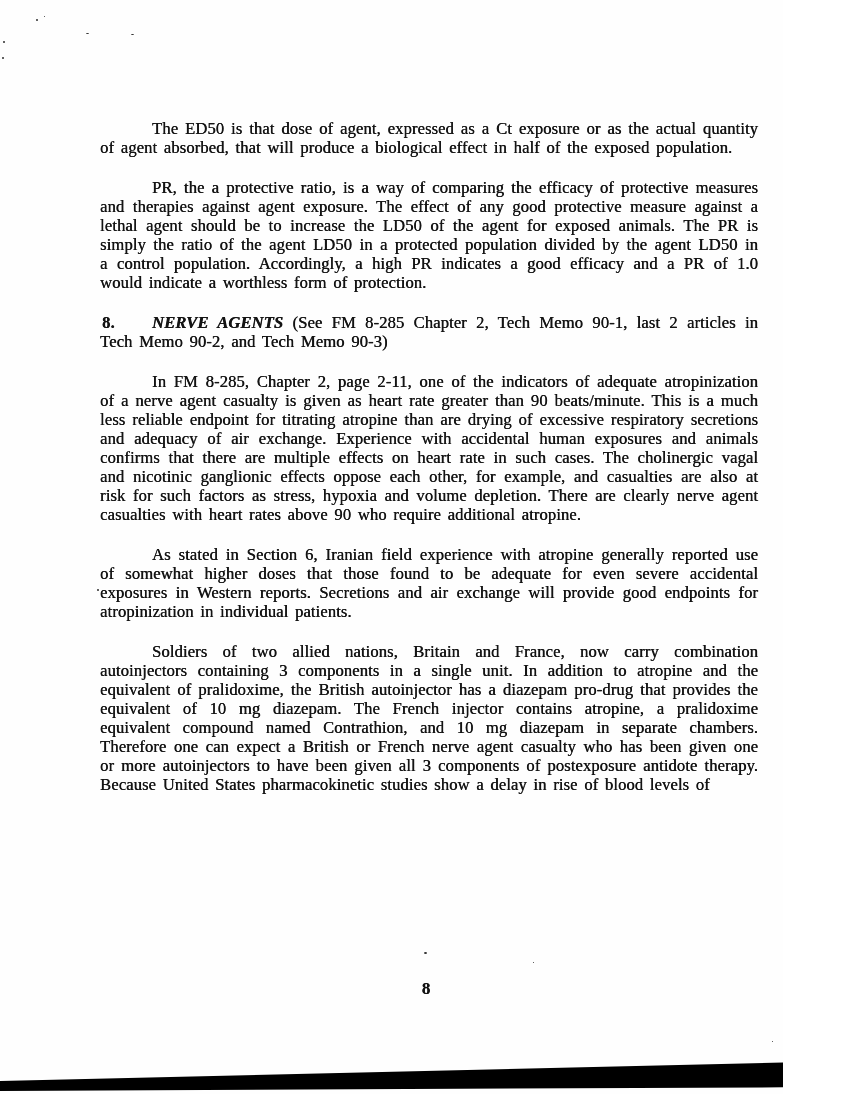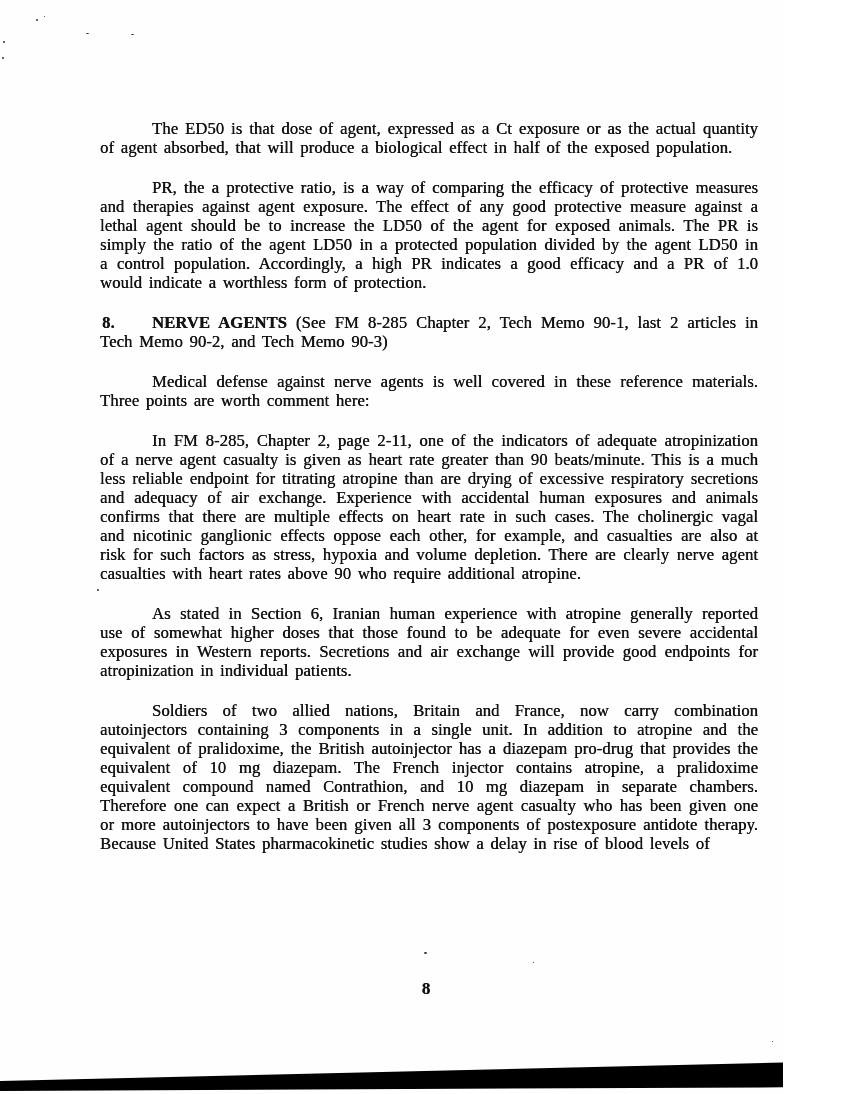--- a/index.html
+++ b/index.html
@@ -37,20 +37,21 @@
     margin-top: 12px;
   }
   .heading-num {
     display: inline-block;
     width: 52px;
     font-weight: bold;
     text-indent: 2px;
   }
   .heading-title {
     font-weight: bold;
+    font-style: italic;
   }
   .page-number {
     position: absolute;
     left: 406px;
     top: 979px;
     width: 40px;
     text-align: center;
     font-size: 17px;
     font-weight: bold;
     text-shadow: 0.3px 0 0 currentColor;
@@ -79,25 +80,24 @@
   <div class="text-column">
 
     <p class="para">The ED50 is that dose of agent, expressed as a Ct exposure or as the actual quantity of agent absorbed, that will produce a biological effect in half of the exposed population.</p>
 
 
 
     <p class="para">PR, the a protective ratio, is a way of comparing the efficacy of protective measures and therapies against agent exposure.  The effect of any good protective measure against a lethal agent should be to increase the LD50 of the agent for exposed animals.  The PR is simply the ratio of the agent LD50 in a protected population divided by the agent LD50 in a control population.  Accordingly, a high PR indicates a good efficacy and a PR of 1.0 would indicate a worthless form of protection.</p>
 
     <p class="para heading"><span class="heading-num">8.</span><span class="heading-title">NERVE AGENTS</span> <span>(See FM 8-285 Chapter 2, Tech Memo 90-1, last 2 articles in Tech Memo 90-2, and Tech Memo 90-3)</span></p>
 
-    <p class="para">Medical defense against nerve agents is well covered in these reference materials. Three points are worth comment here:</p>
 
     <p class="para">In FM 8-285, Chapter 2, page 2-11, one of the indicators of adequate atropinization of a nerve agent casualty is given as heart rate greater than 90 beats/minute.  This is a much less reliable endpoint for titrating atropine than are drying of excessive respiratory secretions and adequacy of air exchange.  Experience with accidental human exposures and animals confirms that there are multiple effects on heart rate in such cases.  The cholinergic vagal and nicotinic ganglionic effects oppose each other, for example, and casualties are also at risk for such factors as stress, hypoxia and volume depletion.  There are clearly nerve agent casualties with heart rates above 90 who require additional atropine.</p>
 
-    <p class="para">As stated in Section 6, Iranian human experience with atropine generally reported use of somewhat higher doses that those found to be adequate for even severe accidental exposures in Western reports.  Secretions and air exchange will provide good endpoints for atropinization in individual patients.</p>
+    <p class="para">As stated in Section 6, Iranian field experience with atropine generally reported use of somewhat higher doses that those found to be adequate for even severe accidental exposures in Western reports.  Secretions and air exchange will provide good endpoints for atropinization in individual patients.</p>
 
     <p class="para">Soldiers of two allied nations, Britain and France, now carry combination autoinjectors containing 3 components in a single unit.  In addition to atropine and the equivalent of pralidoxime, the British autoinjector has a diazepam pro-drug that provides the equivalent of 10 mg diazepam.  The French injector contains atropine, a pralidoxime equivalent compound named Contrathion, and 10 mg diazepam in separate chambers. Therefore one can expect a British or French nerve agent casualty who has been given one or more autoinjectors to have been given all 3 components of postexposure antidote therapy. Because United States pharmacokinetic studies show a delay in rise of blood levels of</p>
 
   </div>
 
   <div class="page-number">8</div>
 
   <svg class="scan-edges" width="850" height="1094" viewBox="0 0 850 1094">
     <polygon points="821,0 834,0 850,1066 837,1071" fill="#000000"></polygon>
     <polygon points="0,1081 850,1061 850,1087 0,1091" fill="#000000"></polygon>

